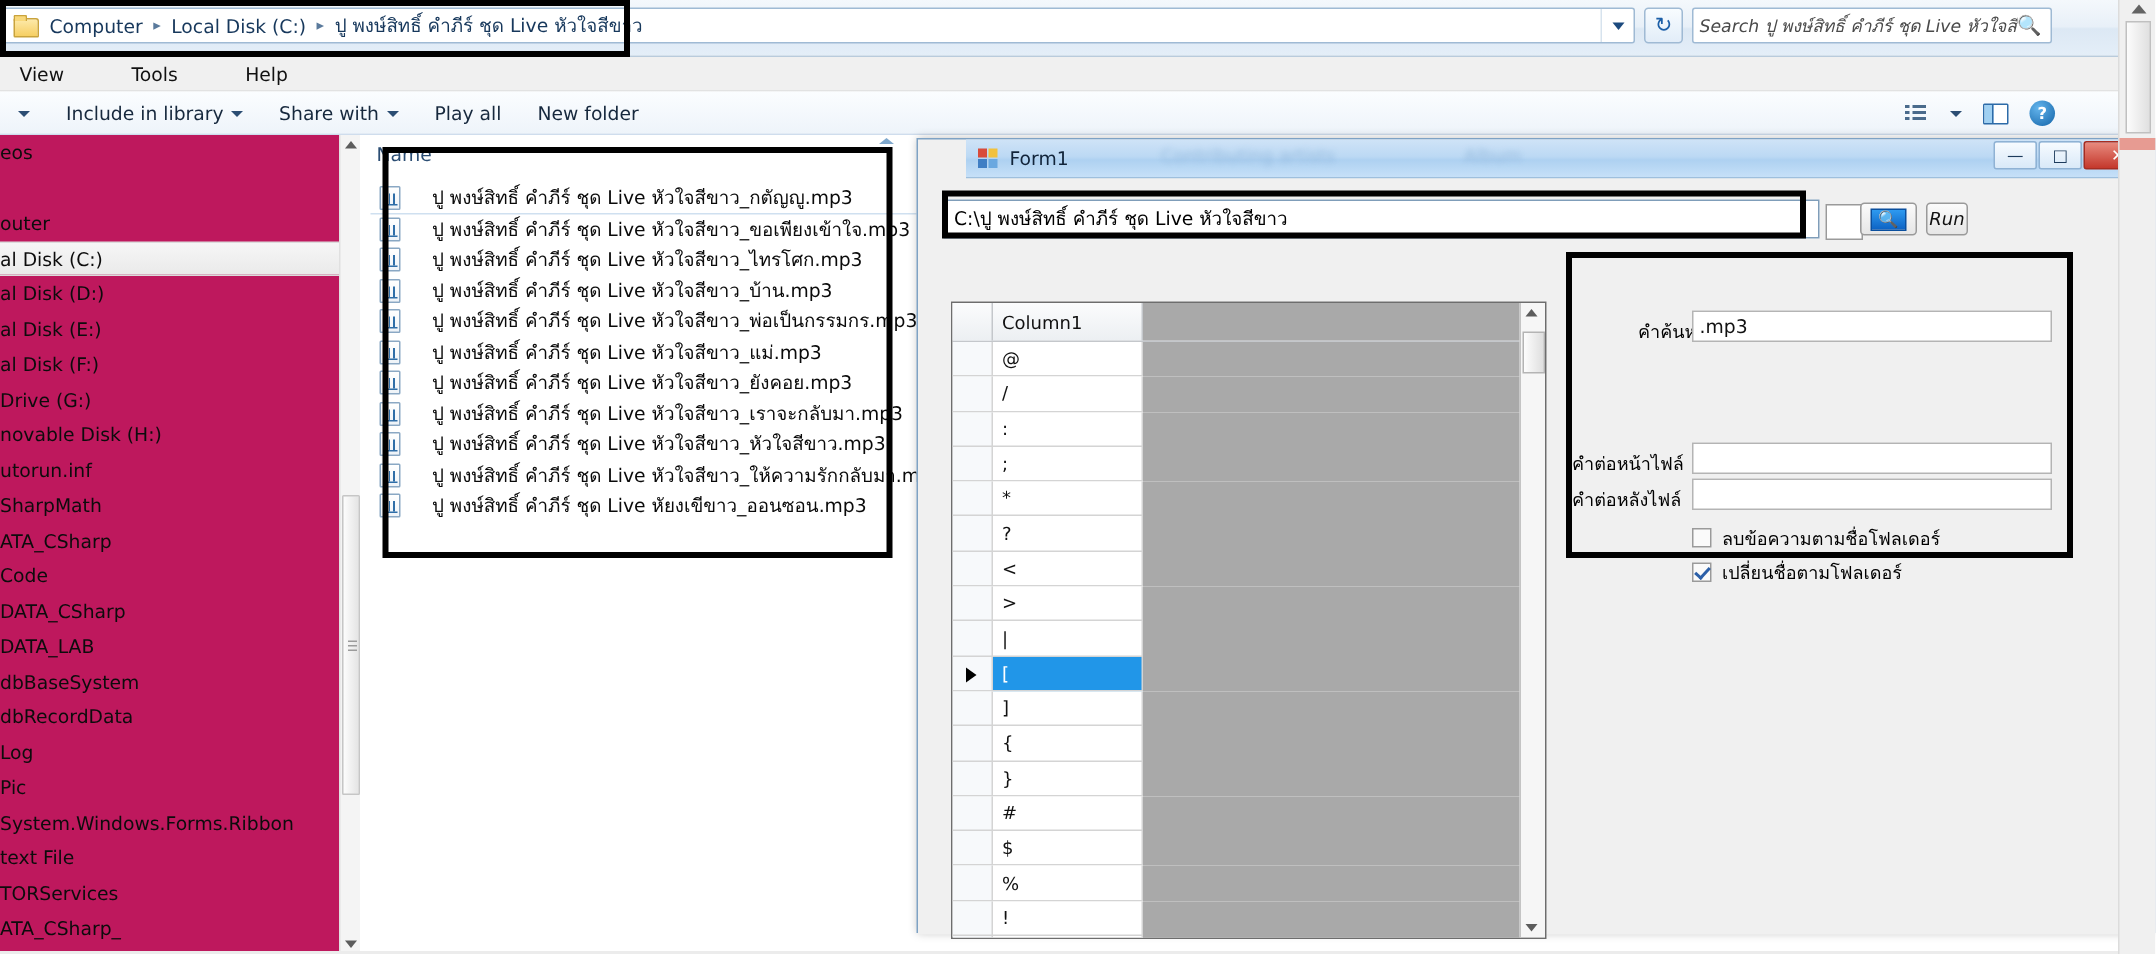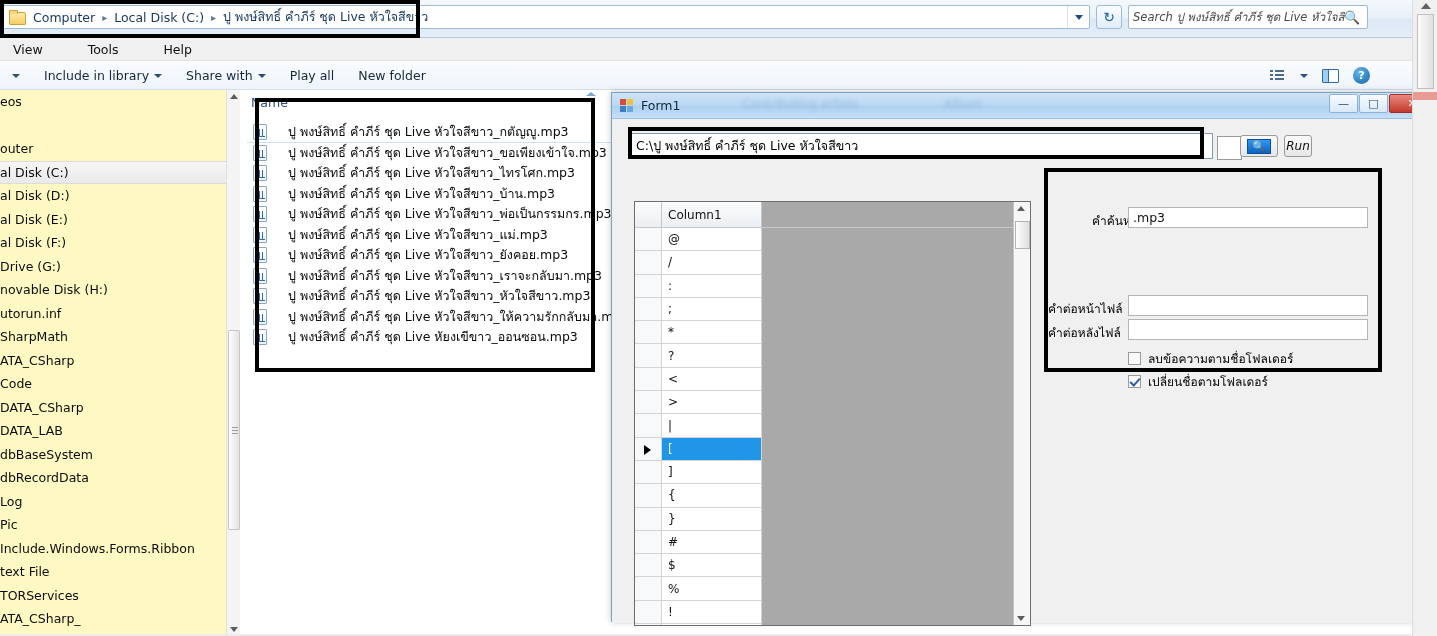--- a/index.html
+++ b/index.html
@@ -84,21 +84,21 @@
   .pane-ico span{ width:6px; background:#9fd0f2; border-right:1.6px solid #2d6ba8;}
   .help-ico {
     width:17px;height:17px;border-radius:50%;
     background: radial-gradient(circle at 35% 30%, #63b4ec, #1364a8);
     color:#fff;font-size:11px;font-weight:bold;display:flex;align-items:center;justify-content:center;
   }
 
   
   .nav-pane {
     position:absolute; left:0; top:90px; width:240px; height:546px;
-    background:#fef9c3; overflow:hidden;
+    background:#be185d; overflow:hidden;
   }
   .nav-item {
     height:23.5px; display:flex; align-items:center;
     font-size:12.5px; color:#0c0c0c; padding-left:0px; white-space:nowrap;
   }
   .nav-item.sel {
     background: linear-gradient(to bottom,#f6f6f6,#eaeaea);
     border-top:1px solid #dcdcdc; border-bottom:1px solid #dcdcdc;
   }
   .nav-scroll {
@@ -135,20 +135,21 @@
   .file-name { font-size:12.5px; color:#0a0a0a; }
 
   
   .anno { position:absolute; border:4px solid #000; pointer-events:none; z-index: 50; }
 
   
   .form-win {
     position:absolute; left:611px; top:92px; width:826px; height:530px;
     background:#f0f0f0; border:1px solid #7ea2c4;
     box-shadow: 0 0 6px rgba(0,0,0,.25);
+    padding-left: 32px;
   }
   .form-title {
     height:26px; width:100%;
     background: linear-gradient(to bottom,#cfe3f7 0%, #bcd9f4 45%, #aed1f1 55%, #c6e0f8 100%);
     border-bottom:1px solid #9ebfdd;
     display:flex; align-items:center; position:relative;
   }
   .vs-ico { width:14px;height:14px; margin:0 7px 0 8px; position:relative; flex:none;}
   .vs-ico i{position:absolute;width:6px;height:6px;}
   .vs-ico i:nth-child(1){left:0;top:0;background:#d84b3a;}
@@ -368,21 +369,21 @@
       <div class="nav-item">
         <span>dbRecordData</span>
       </div>
       <div class="nav-item">
         <span>Log</span>
       </div>
       <div class="nav-item">
         <span>Pic</span>
       </div>
       <div class="nav-item">
-        <span>Include.Windows.Forms.Ribbon</span>
+        <span>System.Windows.Forms.Ribbon</span>
       </div>
       <div class="nav-item">
         <span>text File</span>
       </div>
       <div class="nav-item">
         <span>TORServices</span>
       </div>
       <div class="nav-item">
         <span>ATA_CSharp_</span>
       </div>

